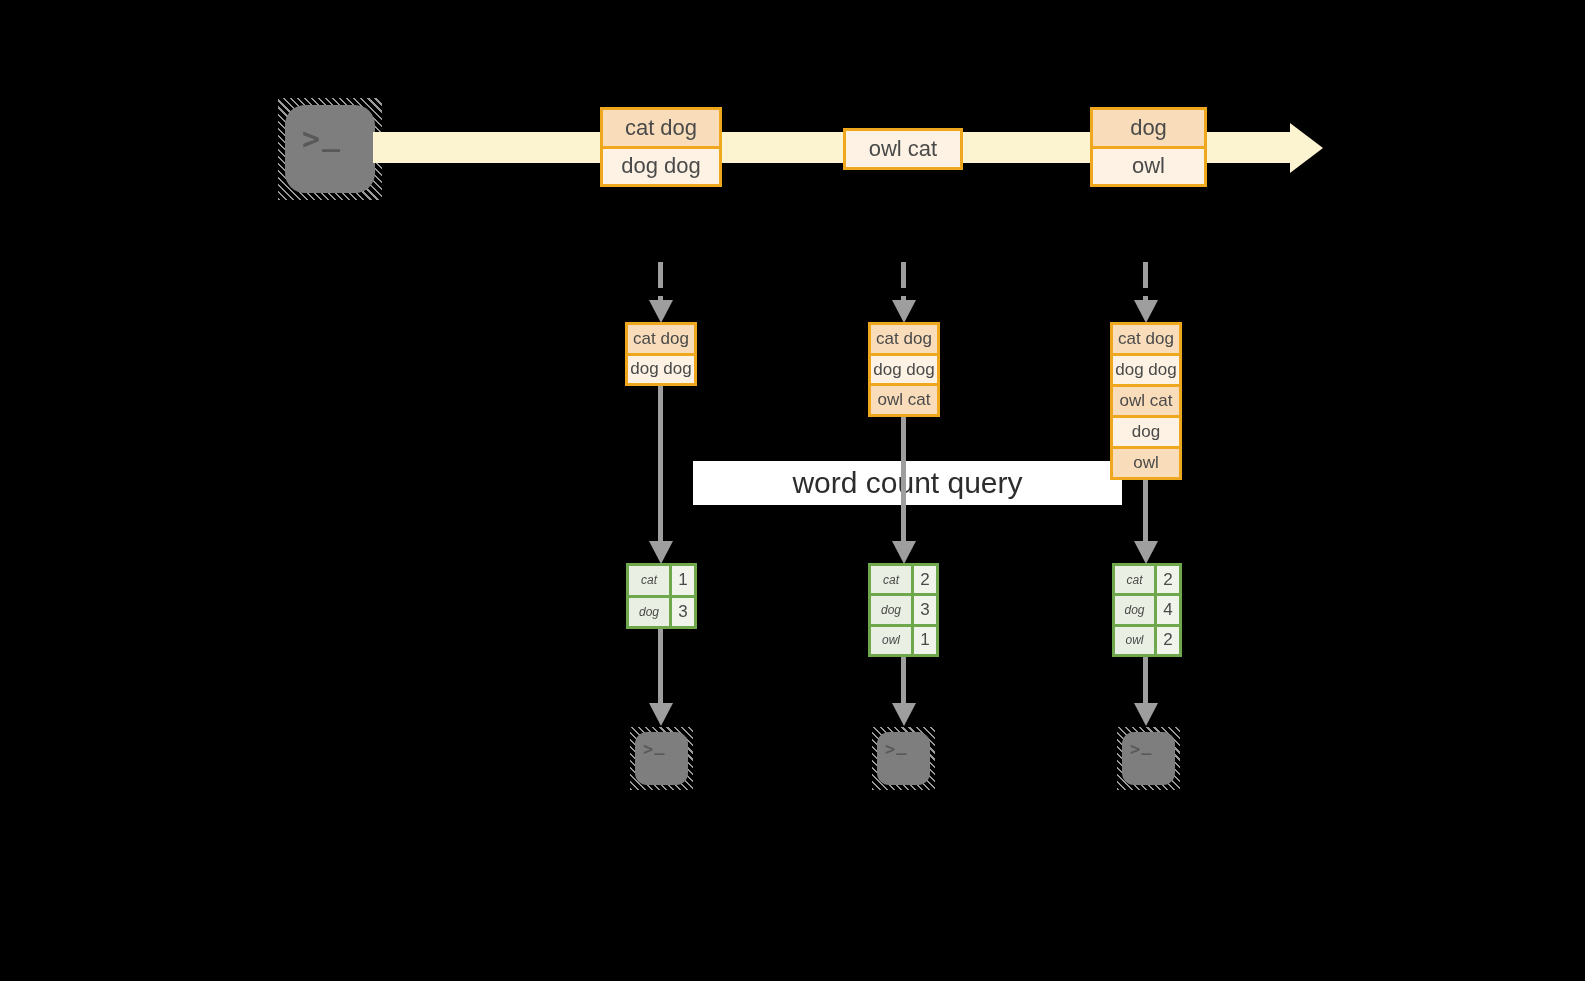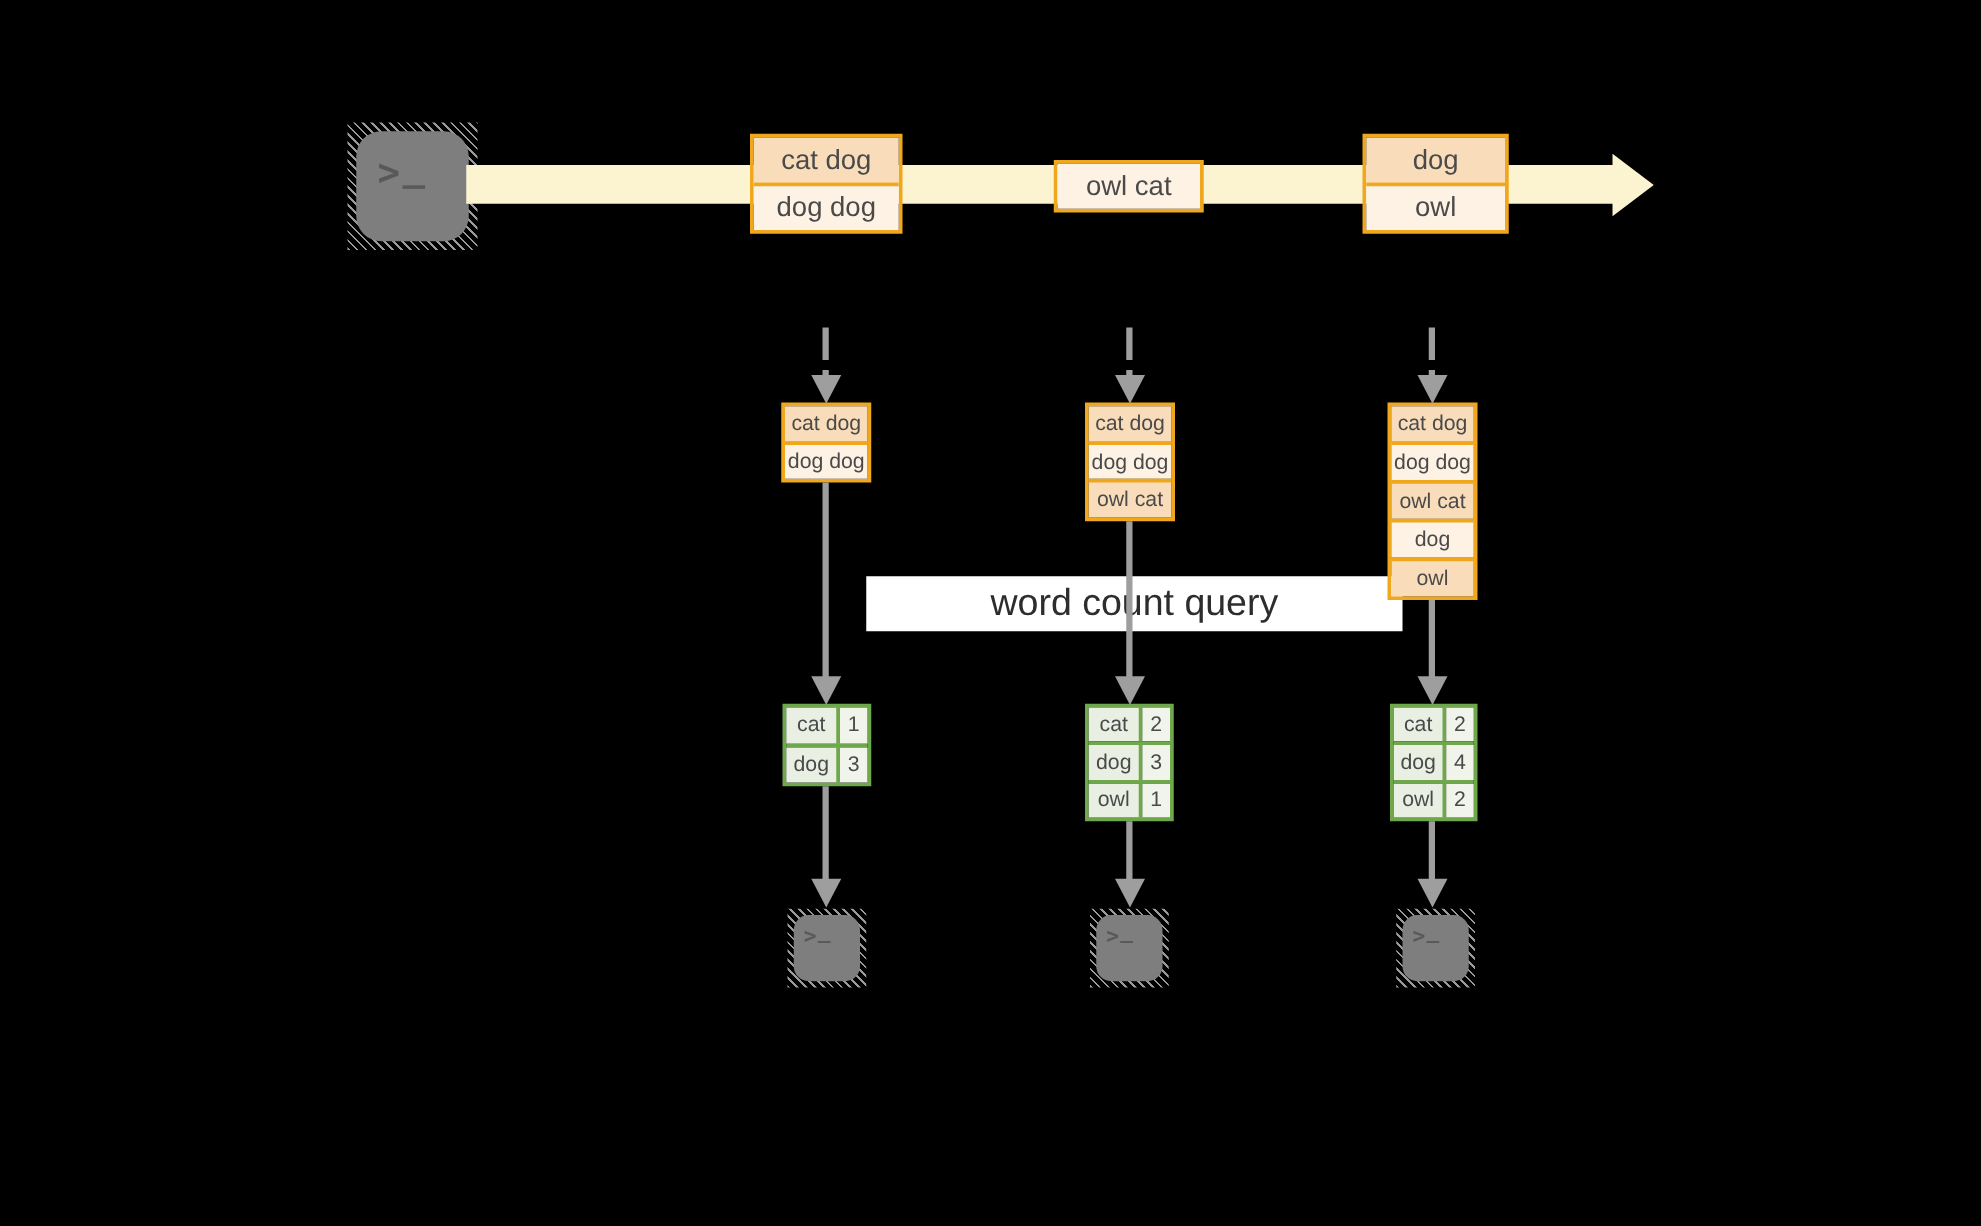--- a/index.html
+++ b/index.html
@@ -85,21 +85,22 @@
   }
   .ctable .crow{
     flex:1;display:flex;
     border-top:3px solid var(--table-border,#6ea74c);
   }
   .ctable .crow:first-child{border-top:none;}
   .ctable .word{
     flex:1;display:flex;align-items:center;justify-content:center;
     background:var(--table-fill,#e9efe2);
     border-right:3px solid var(--table-border,#6ea74c);
-    font-size:17px;
+    font-size:12px;
+    font-style:italic;
   }
   .ctable .cnt{
     width:22px;display:flex;align-items:center;justify-content:center;
     background:var(--table-fill-count,#f0f4ea);
     font-size:17px;
   }
 </style>
 </head>
 <body>
 

